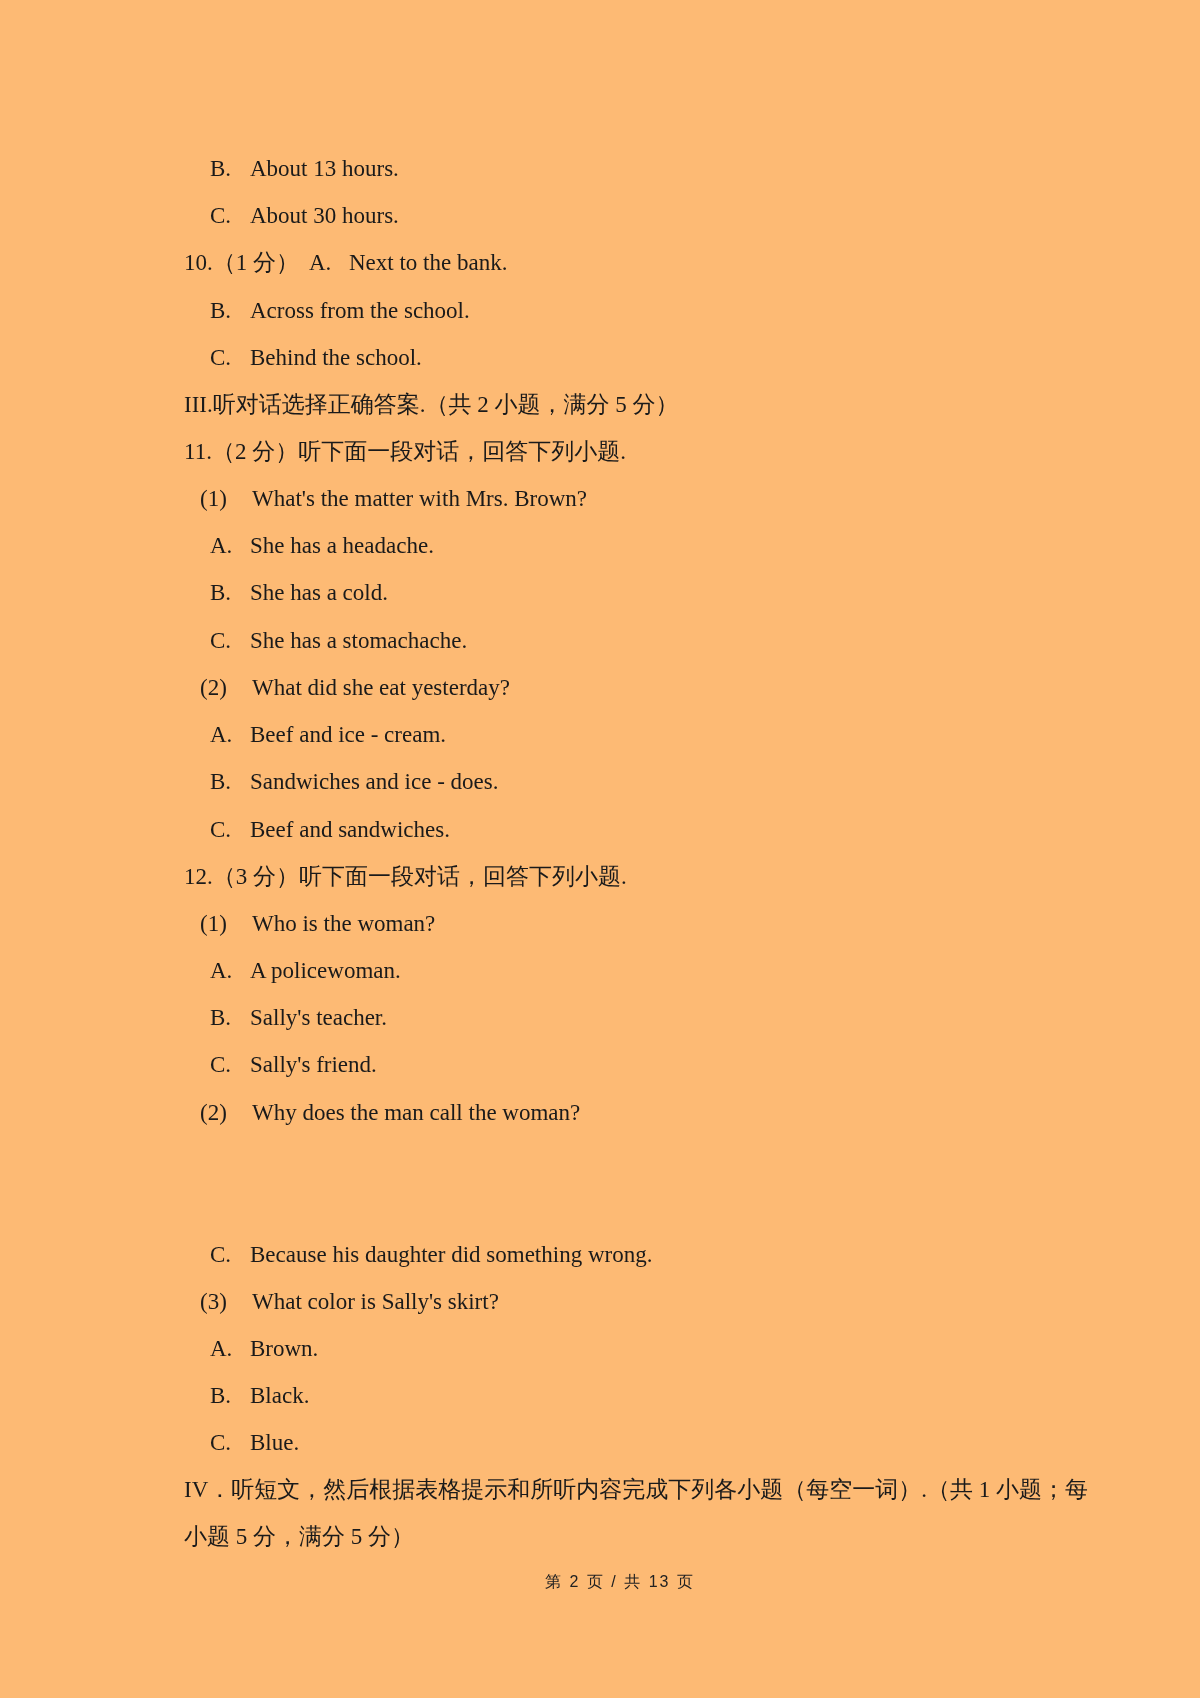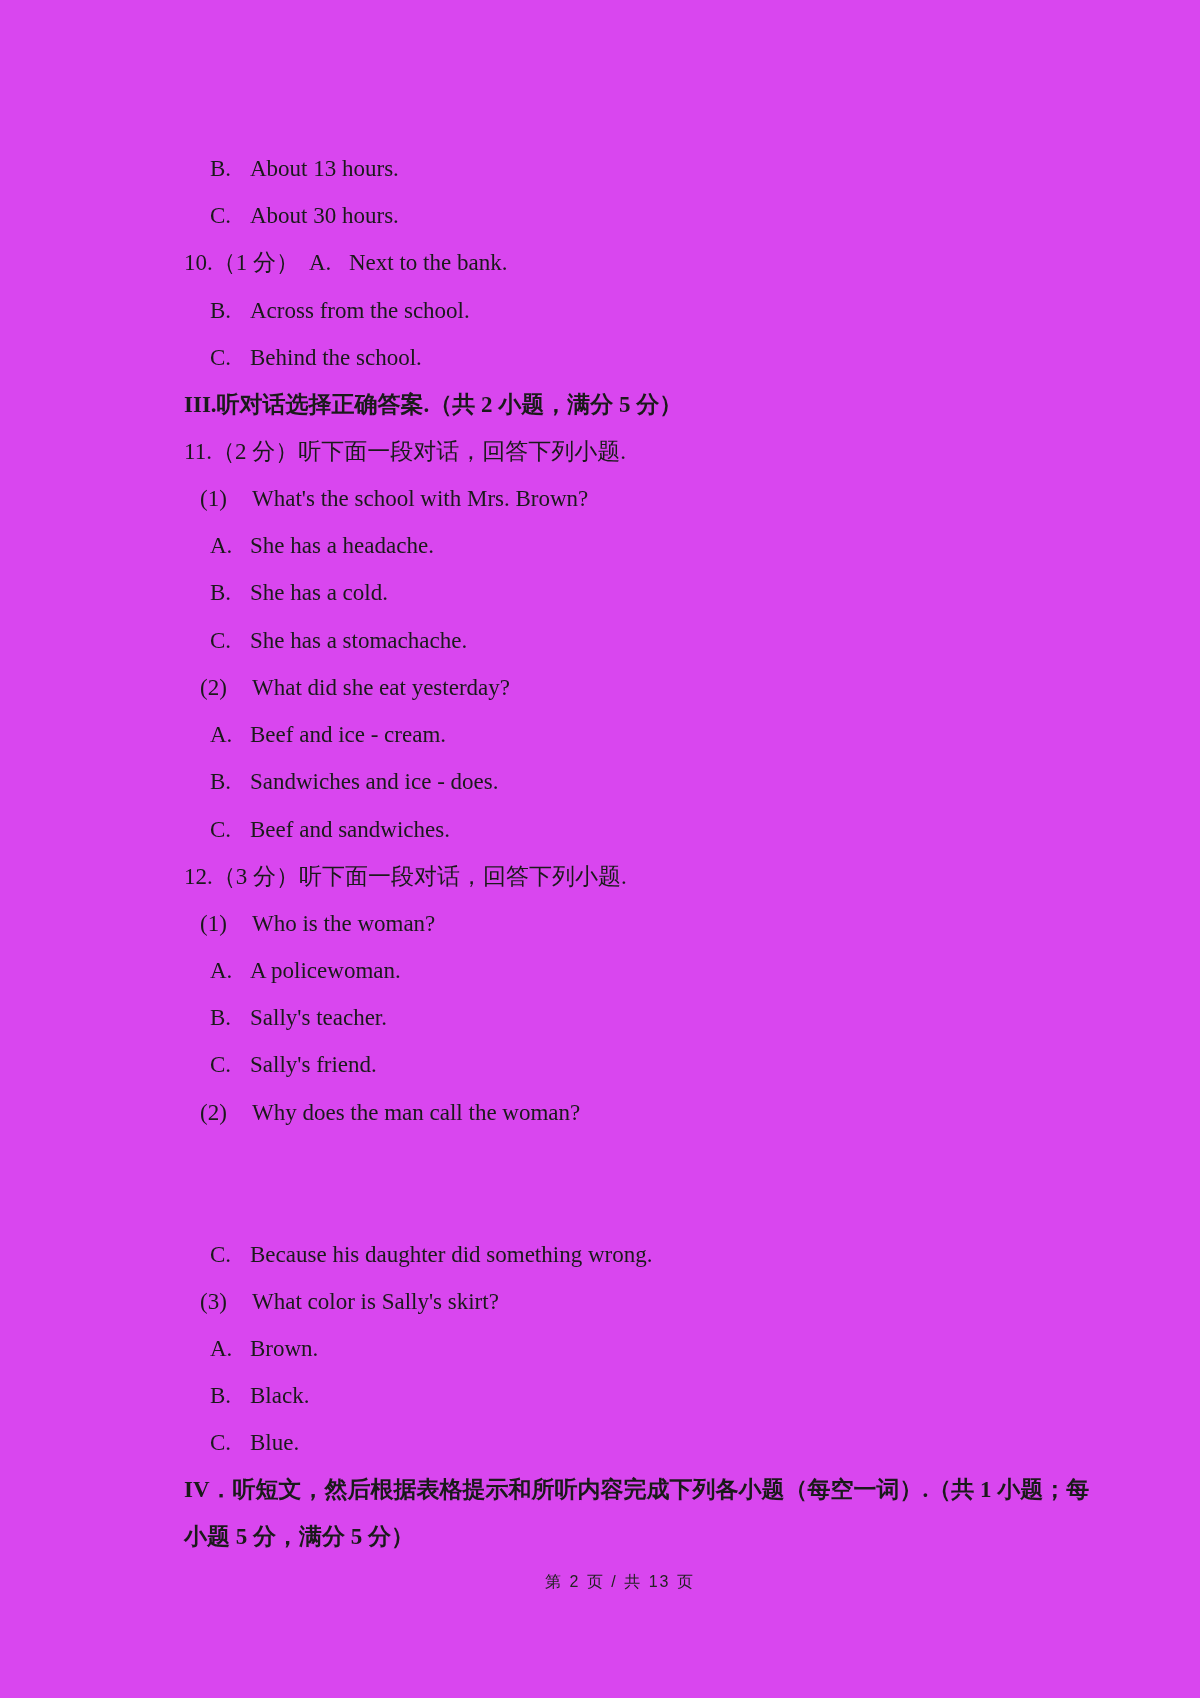--- a/index.html
+++ b/index.html
@@ -1,34 +1,34 @@
 <!DOCTYPE html>
 <html><head>
 <meta charset="utf-8">
 <style>
   html, body { margin: 0; padding: 0; background: #ffffff; }
   .page {
     position: relative;
     width: 1200px;
     height: 1698px;
-    background: #d946ef;
+    background: #fdba74;
     color: #1a1a1a;
     font-family: "Liberation Serif", "DejaVu Serif", serif;
     overflow: hidden;
   }
   .line {
     position: absolute;
     font-size: 23px;
     line-height: 30px;
     white-space: nowrap;
   }
   .item    { left: 184px; }
   .option  { left: 210px; }
   .subq    { left: 200px; }
-  .heading { left: 184px; font-weight: 700; }
+  .heading { left: 184px; font-weight: 400; }
   .opt-letter { display: inline-block; min-width: 40px; }
   .subq-num   { display: inline-block; min-width: 52px; }
   .q-prefix   { margin-right: 10px; }
   .footer {
     position: absolute;
     left: 0;
     width: 1200px;
     text-align: center;
     font-size: 16px;
     line-height: 24px;
@@ -58,21 +58,21 @@
   </div>
   <div class="line option" style="top:343px">
     <span class="opt-letter">C.</span><span>Behind the school.</span>
   </div>
 
   <div class="line heading" style="top:390px">III.听对话选择正确答案.（共 2 小题，满分 5 分）</div>
 
   <div class="line item" style="top:437px">11.（2 分）听下面一段对话，回答下列小题.</div>
 
   <div class="line subq" style="top:484px">
-    <span class="subq-num">(1)</span><span>What's the school with Mrs. Brown?</span>
+    <span class="subq-num">(1)</span><span>What's the matter with Mrs. Brown?</span>
   </div>
   <div class="line option" style="top:531px">
     <span class="opt-letter">A.</span><span>She has a headache.</span>
   </div>
   <div class="line option" style="top:578px">
     <span class="opt-letter">B.</span><span>She has a cold.</span>
   </div>
   <div class="line option" style="top:626px">
     <span class="opt-letter">C.</span><span>She has a stomachache.</span>
   </div>

